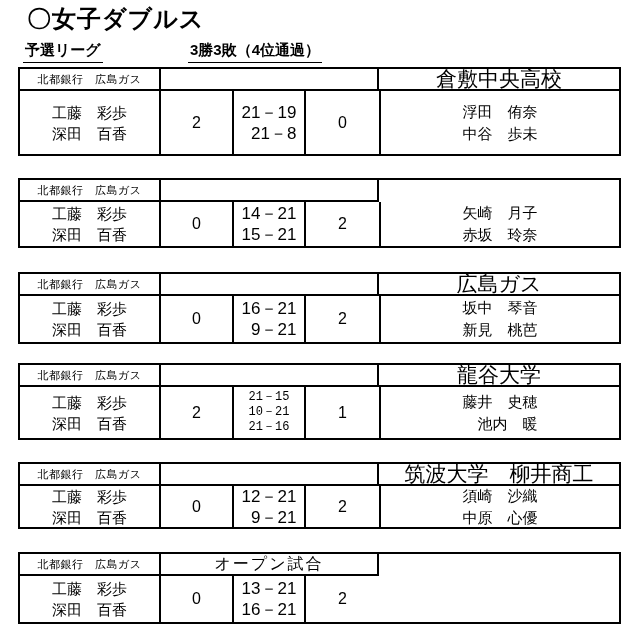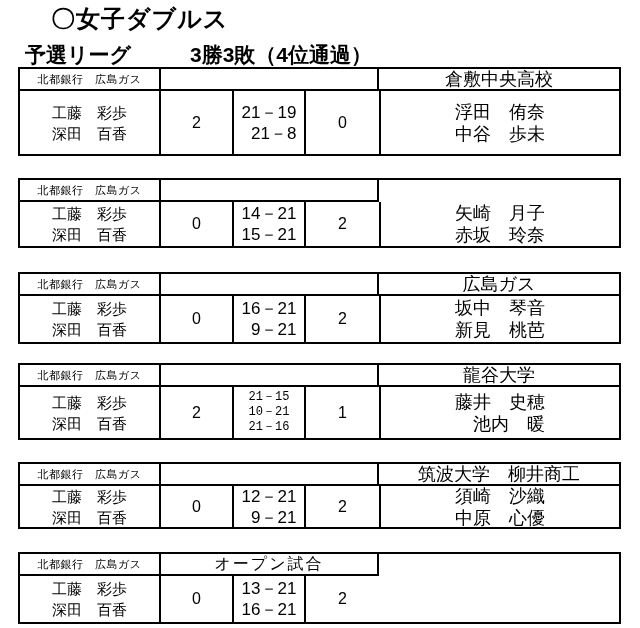--- a/index.html
+++ b/index.html
@@ -2,48 +2,48 @@
 <html><head>
 <meta charset="utf-8">
 <style>
   html,body{margin:0;padding:0;background:#ffffff;}
   .page{
     position:relative;width:640px;height:628px;background:#ffffff;
     font-family:"Liberation Sans",sans-serif;color:#000;overflow:hidden;
   }
   .title{
     position:absolute;left:27px;top:3px;
-    font-size:24px;font-weight:bold;letter-spacing:1px;white-space:nowrap;margin-left:24px;
+    font-size:24px;font-weight:bold;letter-spacing:1px;white-space:nowrap;
   }
   .subtitle{
-    position:absolute;top:41px;font-size:21px;font-weight:bold;white-space:nowrap;
+    position:absolute;top:41px;font-size:15px;font-weight:bold;white-space:nowrap;
     border-bottom:1.5px solid #000;padding:0 2px 2px 2px;
   }
   .subtitle.left{left:23px;}
   .subtitle.right{left:188px;}
   .match{
     position:absolute;left:18px;width:599px;
     display:grid;grid-template-columns:139px 73px 72px 75px 240px;
     border:2px solid #000;background:#fff;box-sizing:content-box;
   }
   .cell{
     display:flex;align-items:center;justify-content:center;
     box-sizing:border-box;overflow:hidden;white-space:pre-line;text-align:right;
   }
   .hdr{border-bottom:2px solid #000;}
   .hdr-home{grid-column:1;grid-row:1;font-size:11px;letter-spacing:0.5px;}
   .hdr-mid{grid-column:2 / span 3;grid-row:1;border-left:2px solid #000;border-right:2px solid #000;font-size:16px;font-weight:normal;letter-spacing:2px;}
-  .hdr-opp{grid-column:5;grid-row:1;font-size:18px;}
+  .hdr-opp{grid-column:5;grid-row:1;font-size:21px;}
   .bd{grid-row:2;}
   .players{grid-column:1;font-size:15px;line-height:21px;}
   .score-home{grid-column:2;border-left:2px solid #000;font-size:16px;}
   .sets{grid-column:3;border-left:2px solid #000;font-size:17px;line-height:21px;}
   .sets-small{font-size:12px;line-height:15px;font-family:Liberation Mono, monospace;}
   .score-opp{grid-column:4;border-left:2px solid #000;font-size:16px;}
-  .opp-players{grid-column:5;border-left:2px solid #000;font-size:18px;line-height:22px;}
+  .opp-players{grid-column:5;border-left:2px solid #000;font-size:15px;line-height:22px;}
 </style>
 </head>
 <body>
 
 <div class="page">
 
   <div class="title">〇女子ダブルス</div>
   <div class="subtitle left">予選リーグ</div>
   <div class="subtitle right">3勝3敗（4位通過）</div>
 

